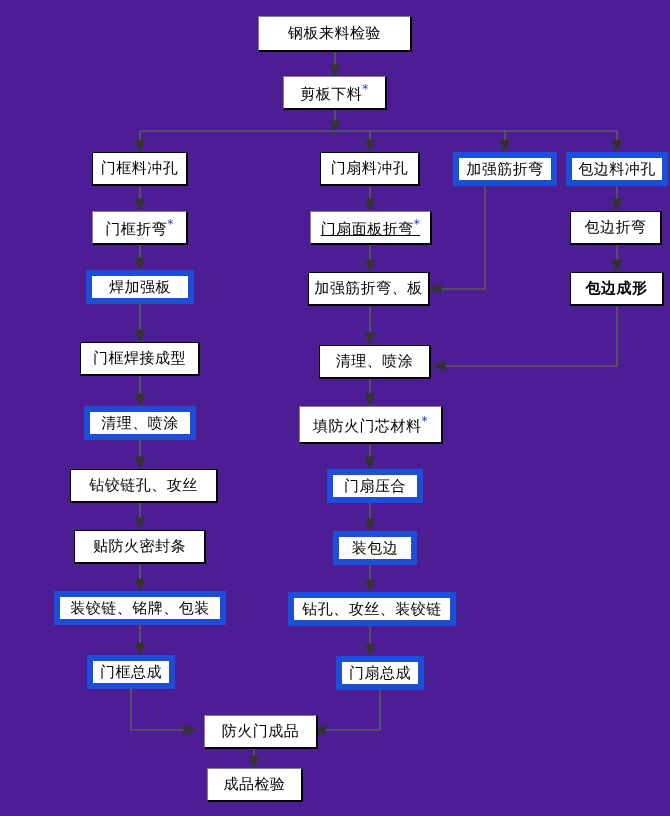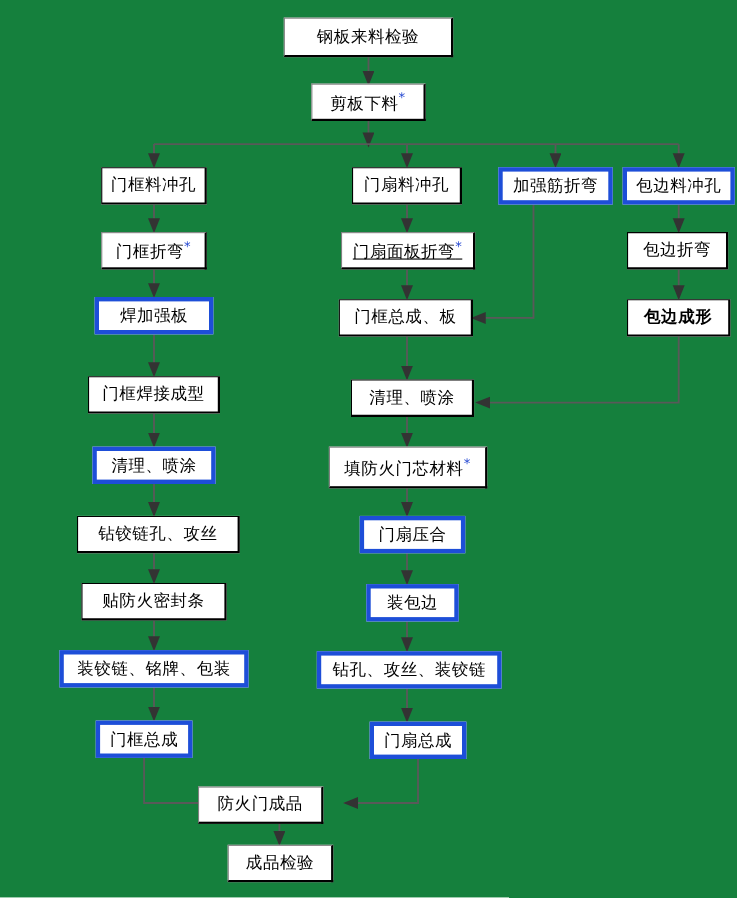--- a/index.html
+++ b/index.html
@@ -5,21 +5,21 @@
 <style>
   html, body {
     margin: 0;
     padding: 0;
     background: #ffffff;
   }
   #canvas {
     position: relative;
     width: 670px;
     height: 816px;
-    background: #15803d;
+    background: #4c1d95;
     font-family: "DejaVu Sans", "Liberation Sans", sans-serif;
     overflow: hidden;
   }
   #wires {
     position: absolute;
     left: 0;
     top: 0;
     width: 670px;
     height: 816px;
     pointer-events: none;
@@ -34,21 +34,21 @@
     text-align: center;
     color: #000000;
     font-size: 15px;
     line-height: 1.1;
     letter-spacing: 0.5px;
     white-space: nowrap;
     z-index: 3;
   }
   
   .bd-thin {
-    border: 4px solid #1d4ed8;
+    border: 6px solid #1d4ed8;
     justify-content: center;
   }
   
   .bd-bold {
     border: 1px solid #000000;
     border-right-width: 2px;
     border-bottom-width: 2px;
   }
   .bd-mixed {
     border: 1px solid #808080;
@@ -160,21 +160,21 @@
 
   <div class="node bd-bold" style="left:570px; top:211px; width:92px; height:34px;">
     <span>包边折弯</span>
   </div>
 
   <div class="node bd-thin" style="left:86px; top:270px; width:108px; height:34px;">
     <span>焊加强板</span>
   </div>
 
   <div class="node bd-bold" style="left:308px; top:272px; width:122px; height:34px;">
-    <span>门框总成、板</span>
+    <span>加强筋折弯、板</span>
   </div>
 
   <div class="node bd-bold" style="left:570px; top:272px; width:94px; height:34px;font-weight:bold;">
     <span>包边成形</span>
   </div>
 
   <div class="node bd-bold" style="left:80px; top:342px; width:120px; height:34px;">
     <span>门框焊接成型</span>
   </div>
 
@@ -215,21 +215,21 @@
   </div>
 
   <div class="node bd-thin" style="left:87px; top:655px; width:88px; height:34px;">
     <span>门框总成</span>
   </div>
 
   <div class="node bd-thin" style="left:336px; top:656px; width:88px; height:34px;">
     <span>门扇总成</span>
   </div>
 
-  <div class="node bd-mixed" style="left:180px; top:715px; width:114px; height:34px;font-family:Liberation Serif, serif;">
+  <div class="node bd-mixed" style="left:204px; top:715px; width:114px; height:34px;">
     <span>防火门成品</span>
   </div>
 
   <div class="node bd-mixed" style="left:207px; top:768px; width:96px; height:34px;">
     <span>成品检验</span>
   </div>
 
 </div>
 
 </body></html>

